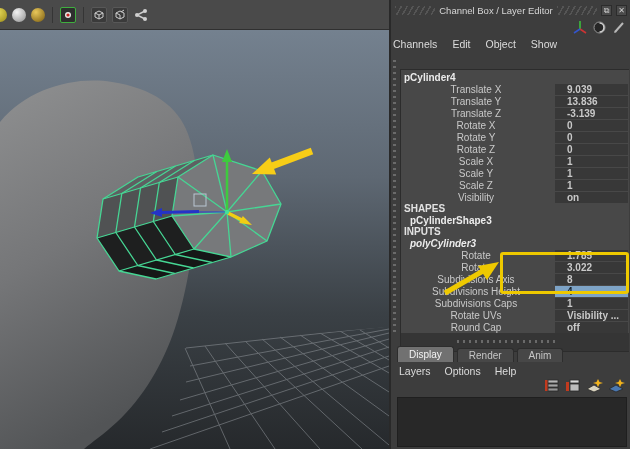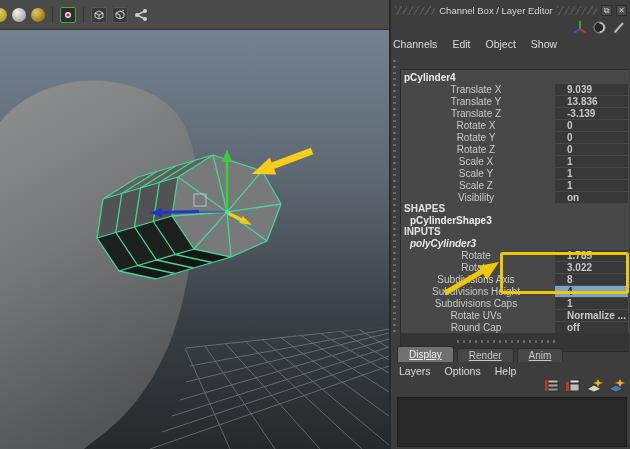--- a/index.html
+++ b/index.html
@@ -49,21 +49,21 @@
             background:repeating-linear-gradient(90deg,#6a6a6a 0 2px,transparent 2px 6px);}
 
   #hl-box{position:absolute;left:109px;top:252px;width:129px;height:42px;
           border:3px solid #eec900;border-radius:3px;pointer-events:none;}
   #cb-arrow{position:absolute;left:48px;top:253px;}
 
   
   #layer-editor{position:absolute;left:4px;right:1px;top:346px;bottom:0;}
   #tabs{display:flex;align-items:flex-end;height:16px;padding-left:2px;gap:3px;}
   .tab{height:14px;line-height:13px;padding:0 11px;background:#474747;color:#c6c6c6;
-       border:1px solid #2d2d2d;border-bottom:none;border-radius:3px 3px 0 0;font-size:10px;text-decoration:underline;}
+       border:1px solid #2d2d2d;border-bottom:none;border-radius:3px 3px 0 0;font-size:10px;}
   .tab.active{background:#717171;color:#f4f4f4;height:16px;line-height:15px;}
   #layer-menubar{display:flex;gap:14px;padding:3px 0 0 4px;height:15px;}
   #layer-icons{display:flex;justify-content:flex-end;gap:5px;padding:1px 4px 2px 0;height:17px;}
   #layers-list{position:absolute;left:2px;right:2px;top:51px;bottom:2px;background:#282828;
                border:1px solid #1f1f1f;}
 </style>
 </head>
 <body>
 
 <div id="stage">
@@ -276,21 +276,21 @@
           <div class="ch-row attr">
             <span class="ch-label">Subdivisions Height</span>
             <span class="ch-field sel">4</span>
           </div>
           <div class="ch-row attr">
             <span class="ch-label">Subdivisions Caps</span>
             <span class="ch-field">1</span>
           </div>
           <div class="ch-row attr">
             <span class="ch-label">Rotate UVs</span>
-            <span class="ch-field">Normalize ...</span>
+            <span class="ch-field">Visibility ...</span>
           </div>
           <div class="ch-row attr">
             <span class="ch-label">Round Cap</span>
             <span class="ch-field">off</span>
           </div>
         </div>
     </div>
 
     <div id="v-handle"></div>
     <div id="h-handle"></div>

